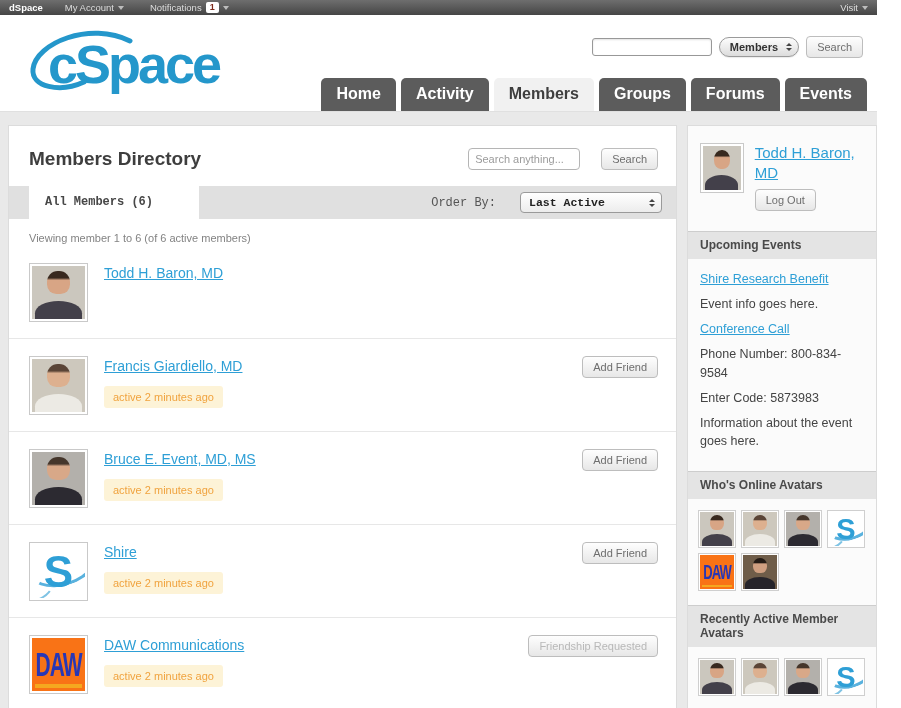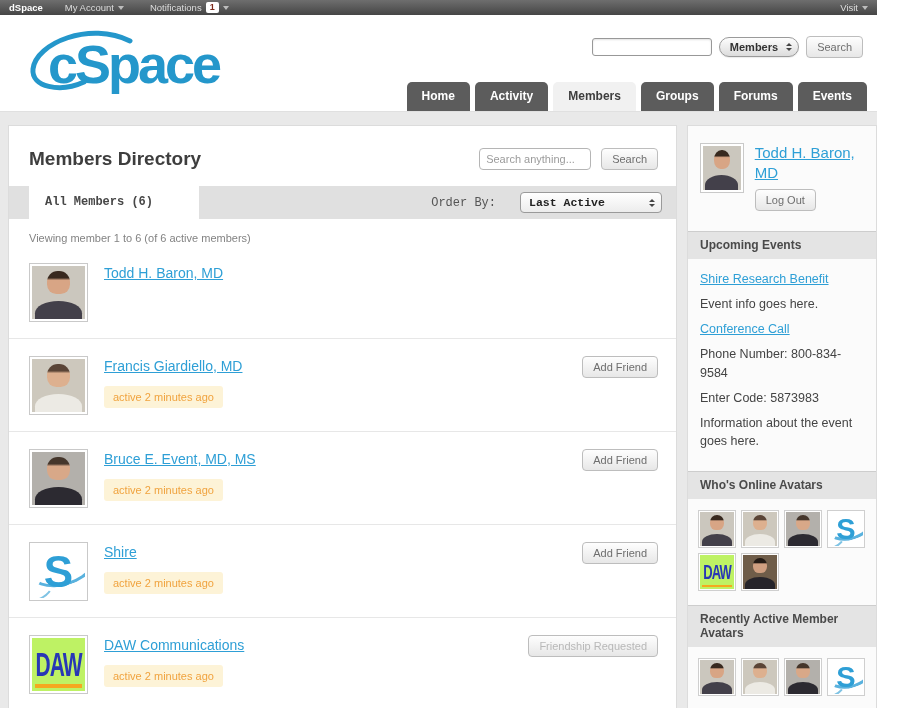--- a/index.html
+++ b/index.html
@@ -23,32 +23,32 @@
   .swoosh { position:absolute; left:-8px; top:-4px; pointer-events:none; }
   .header-search { position:absolute; top:21px; right:14px; display:flex; align-items:center; gap:7px; }
   .hs-input { width:120px; height:18px; border:1px solid #989898; border-radius:3px; font-size:11px; padding:0 4px; outline:none; box-shadow:inset 0 1px 2px rgba(0,0,0,.12); }
   .macselect { height:20px; border:1px solid #9a9a9a; border-radius:10px; background:linear-gradient(#fdfdfd,#dcdcdc); display:flex; align-items:center; gap:8px; padding:0 6px 0 10px; font-size:11px; font-weight:bold; color:#333; cursor:pointer; box-shadow:0 1px 1px rgba(0,0,0,.08); }
   .stepper { display:flex; flex-direction:column; gap:2px; align-items:center; }
   .step-up { width:0;height:0;border-left:3px solid transparent;border-right:3px solid transparent;border-bottom:3.5px solid #444; }
   .step-dn { width:0;height:0;border-left:3px solid transparent;border-right:3px solid transparent;border-top:3.5px solid #444; }
   .btn { display:inline-block; background:linear-gradient(#fefefe,#e7e7e7); border:1px solid #bdbdbd; border-radius:4px; color:#6e6e6e; font-size:11px; padding:4px 10px; cursor:pointer; text-decoration:none; white-space:nowrap; }
   .btn.disabled { color:#b8b8b8; cursor:default; }
   .nav-tabs { position:absolute; right:10px; bottom:0; display:flex; gap:5px; }
-  .tab { background:#5c5c5c; color:#fff; font-size:12px; font-weight:bold; padding:7px 15px 8px; border-radius:5px 5px 0 0; cursor:pointer; }
+  .tab { background:#5c5c5c; color:#fff; font-size:16px; font-weight:bold; padding:7px 15px 8px; border-radius:5px 5px 0 0; cursor:pointer; }
   .tab.active { background:#f1f1f1; color:#3e3e3e; }
 
   
   .content { width:877px; height:596px; background:#e9e9e9; padding-top:13px; display:flex; align-items:flex-start; overflow:hidden; }
   .main-box { width:669px; height:583px; margin-left:8px; background:#fff; border:1px solid #dcdcdc; border-bottom:none; overflow:hidden; }
   .sidebar { width:190px; height:583px; margin-left:10px; background:#fbfbfb; border:1px solid #dcdcdc; border-bottom:none; overflow:hidden; }
 
   
   .main-head { display:flex; justify-content:space-between; align-items:center; padding:22px 18px 16px 20px; }
   .page-title { font-size:19px; font-weight:bold; color:#3e3e3e; }
-  .dir-search { display:flex; align-items:center; gap:10px; }
+  .dir-search { display:flex; align-items:center; gap:21px; }
   .dir-input { width:112px; height:22px; border:1px solid #b5b5b5; border-radius:4px; font-size:11px; padding:0 6px; color:#555; outline:none; }
   .dir-input::placeholder { color:#9b9b9b; }
   .tabstrip { background:#e0e0e0; height:33px; display:flex; justify-content:space-between; align-items:center; padding-right:14px;font-family:Liberation Mono, monospace; }
   .tab-all { background:#fff; height:33px; line-height:33px; padding:0 46px 0 16px; margin-left:20px; font-size:12px; font-weight:bold; color:#474747; cursor:pointer; }
   .order-by { display:flex; align-items:center; gap:24px; font-size:12px; color:#555; }
   .sel-rect { width:142px; height:21px; border:1px solid #9a9a9a; border-radius:4px; background:linear-gradient(#fff,#ececec); display:flex; align-items:center; justify-content:space-between; padding:0 6px 0 8px; font-size:11.5px; font-weight:bold; color:#222; cursor:pointer; }
   .viewing { font-size:11px; color:#838383; padding:13px 20px 2px; }
   .member-row { position:relative; display:flex; padding:17px 20px 16px; border-bottom:1px solid #e7e7e7; min-height:89px; }
   .m-info { margin-left:16px; padding-top:1px; }
   .m-name { color:#2e9fd6; font-size:14px; text-decoration:underline; cursor:pointer; }
@@ -67,21 +67,21 @@
   .ph::after { content:""; position:absolute; bottom:-12%; left:6%; width:88%; height:46%; border-radius:50% 50% 0 0; background:var(--suit); }
   .av-todd    { --bg:#cbc7be; --hair:#38291f; --skin:#d8a585; --suit:#43404a; }
   .av-francis { --bg:#cdc8bd; --hair:#5a4436; --skin:#ddb08f; --suit:#eceae4; }
   .av-bruce   { --bg:#b3b0ab; --hair:#45362b; --skin:#d8a888; --suit:#2c2a31; }
   .av-man6    { --bg:#6f5d49; --hair:#241b15; --skin:#cf9f80; --suit:#26242a; }
   .av-shire { background:#fff; }
   .s-letter { color:#2e9fd6; font-weight:bold; line-height:1; position:relative; z-index:1; }
   .tile-l .s-letter { font-size:44px; } .tile-s .s-letter { font-size:29px; }
   .av-shire::after { content:""; position:absolute; top:-28%; left:-18%; width:135%; height:95%; border-radius:50%; border:3px solid transparent; border-bottom-color:#5ab2de; transform:rotate(-18deg); }
   .av-shire::before { content:""; position:absolute; bottom:-8%; left:-45%; width:80%; height:55%; border-radius:50%; border:2px solid transparent; border-bottom-color:#7fc3e4; transform:rotate(-15deg); }
-  .av-daw { background:#bef264; }
+  .av-daw { background:#f97316; }
   .daw-text { color:#2837b5; font-weight:bold; letter-spacing:-1px; transform:scaleY(1.55); line-height:1; }
   .tile-l .daw-text { font-size:21px; } .tile-s .daw-text { font-size:13px; }
   .av-daw::after { content:""; position:absolute; left:6%; right:6%; bottom:5%; height:8%; background:#f5a81f; }
 
   
   .sb-login { display:flex; gap:11px; padding:17px 12px 14px; }
   .sb-login-name { color:#2e9fd6; font-size:15px; text-decoration:underline; line-height:1.3; cursor:pointer; display:inline-block; }
   .sb-logout { margin-top:7px; }
   .sb-title { background:#e4e4e4; border-top:1px solid #cdcdcd; padding:6px 12px 7px; font-size:12px; font-weight:bold; color:#4a4a4a; margin-top:6px; }
   .sb-events { padding:11px 12px 8px; font-size:12.5px; color:#444; }

